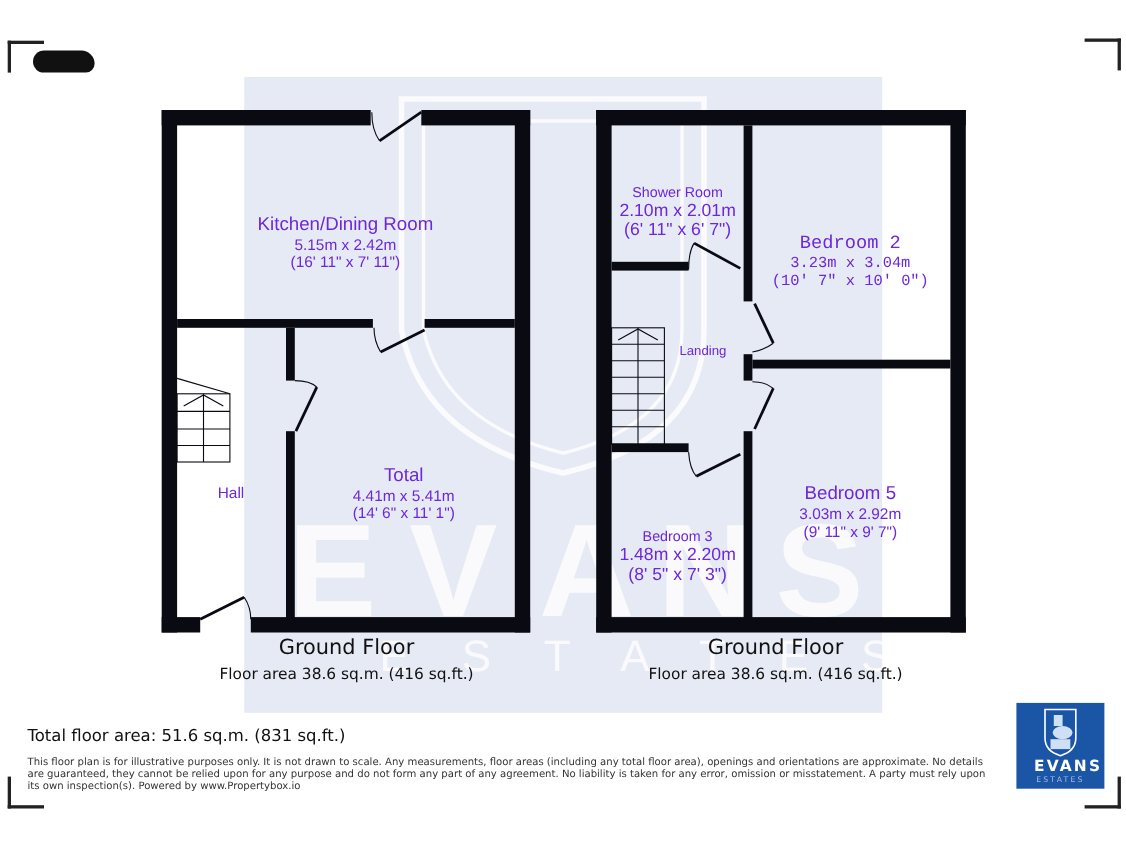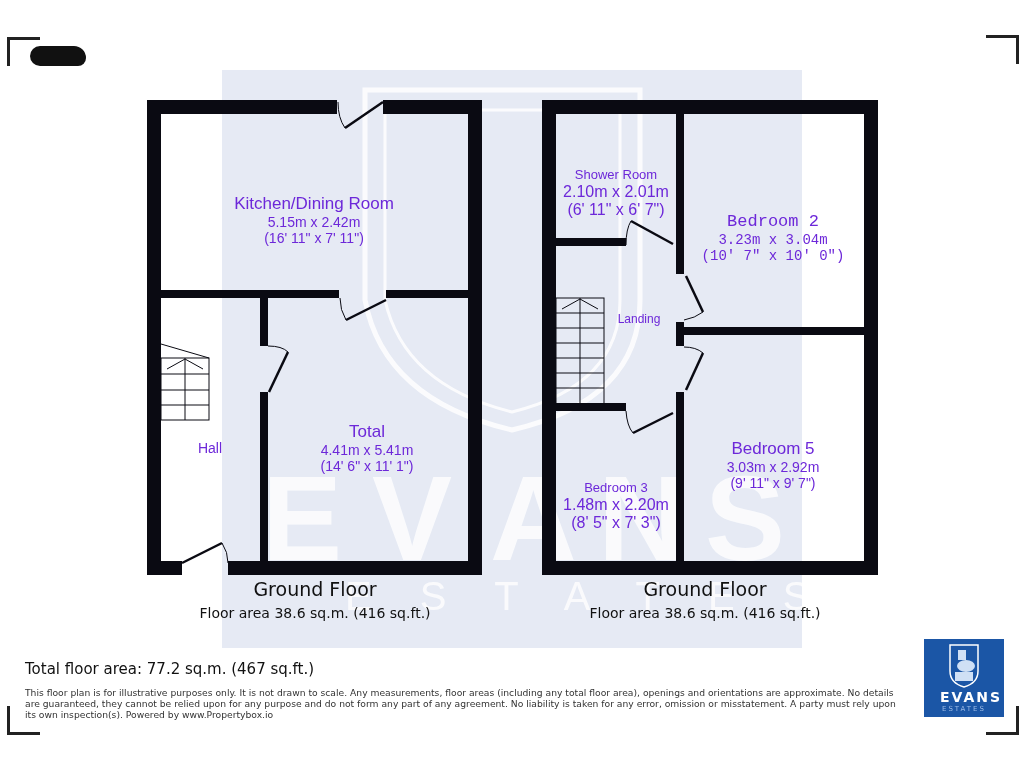--- a/index.html
+++ b/index.html
@@ -169,21 +169,21 @@
   <div class="room-name-sm">Bedroom 3</div>
   <div class="room-dim-xs">1.48m x 2.20m</div>
   <div class="room-dim-xs">(8' 5" x 7' 3")</div>
 </div>
 
 <div class="floor-title" style="left:315px; top:578px;">Ground Floor</div>
 <div class="floor-area" style="left:315px; top:605px;">Floor area 38.6 sq.m. (416 sq.ft.)</div>
 <div class="floor-title" style="left:705px; top:578px;">Ground Floor</div>
 <div class="floor-area" style="left:705px; top:605px;">Floor area 38.6 sq.m. (416 sq.ft.)</div>
 
-<div class="abs total">Total floor area: 77.2 sq.m. (467 sq.ft.)</div>
+<div class="abs total">Total floor area: 51.6 sq.m. (831 sq.ft.)</div>
 <div class="abs disclaimer">This floor plan is for illustrative purposes only. It is not drawn to scale. Any measurements, floor areas (including any total floor area), openings and orientations are approximate. No details are guaranteed, they cannot be relied upon for any purpose and do not form any part of any agreement. No liability is taken for any error, omission or misstatement. A party must rely upon its own inspection(s). Powered by www.Propertybox.io</div>
 
 <div class="abs logo">
   <svg width="80" height="50" viewBox="0 0 80 50" style="position:absolute;left:0;top:2px;">
     <path d="M26 4 L54 4 L54 30 Q54 42 40 46 Q26 42 26 30 Z" fill="none" stroke="#ffffff" stroke-width="1.5"></path>
     <rect x="34" y="9" width="8" height="10" fill="#cfe0f5"></rect>
     <ellipse cx="42" cy="25" rx="9" ry="6" fill="#cfe0f5"></ellipse>
     <rect x="31" y="31" width="18" height="9" fill="#cfe0f5"></rect>
   </svg>
   <div class="logo-evans">EVANS</div>

